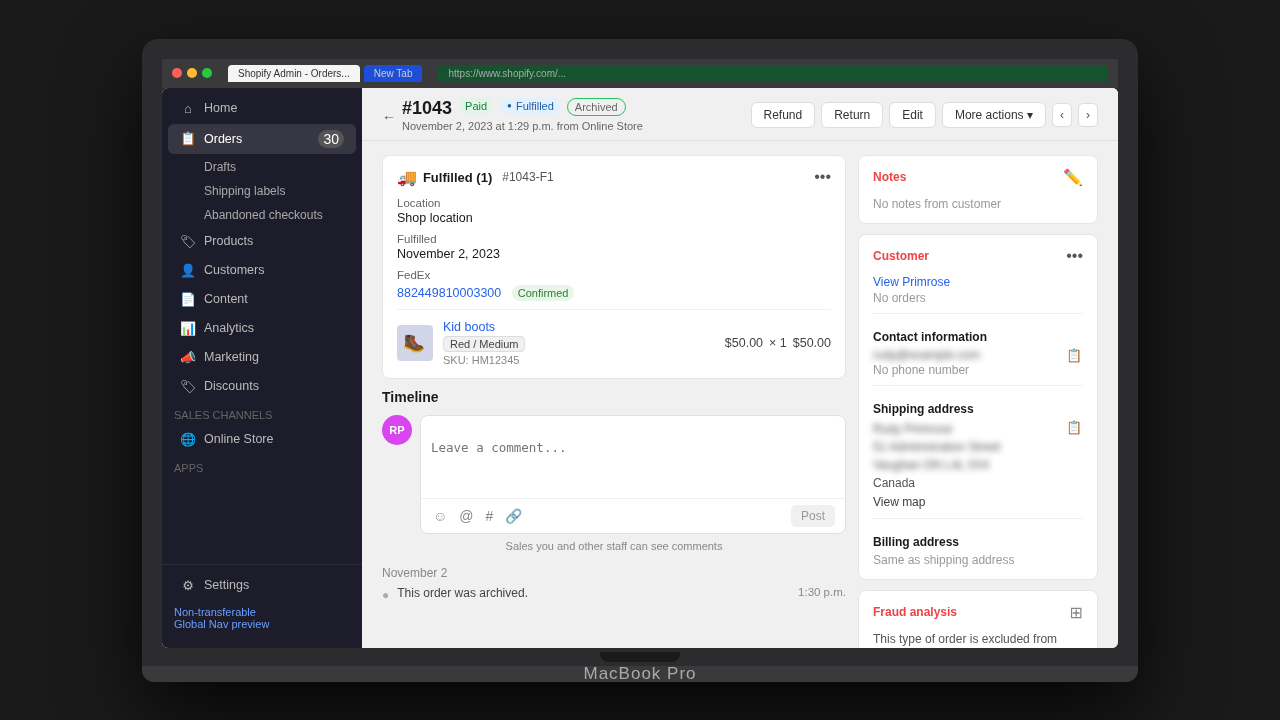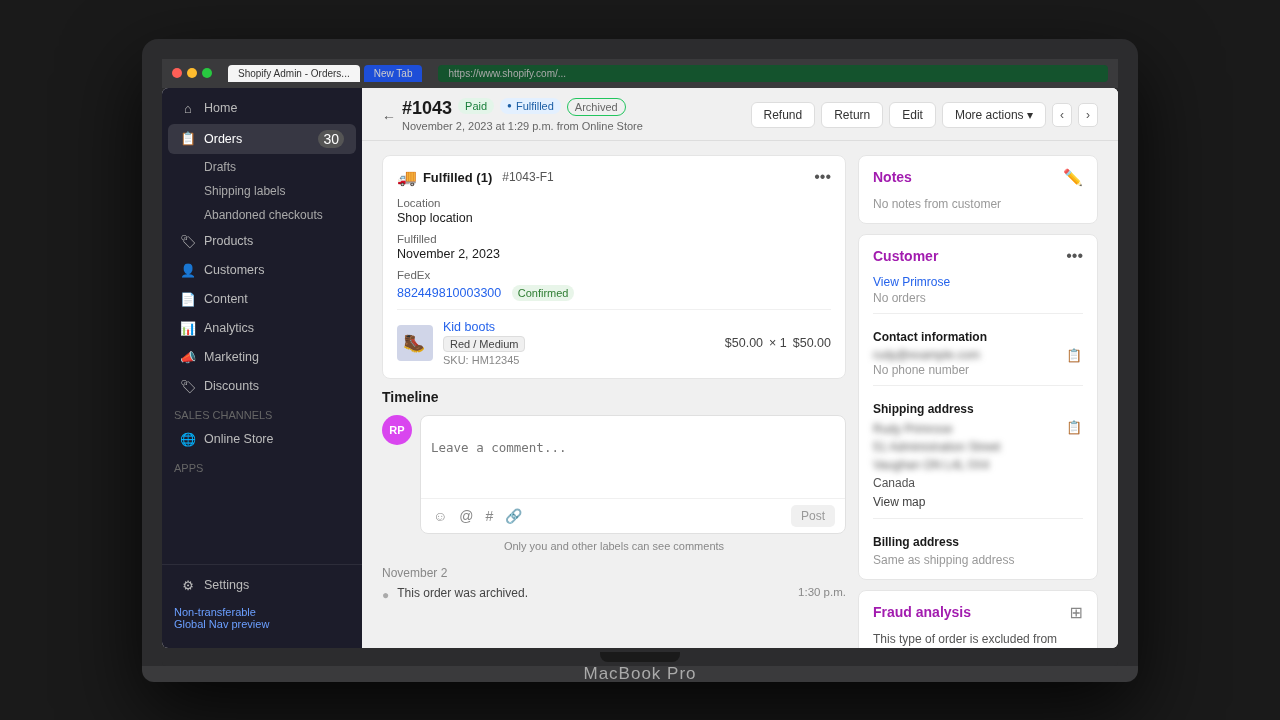--- a/index.html
+++ b/index.html
@@ -200,23 +200,23 @@
       border: 1px solid #e5e5e5;
       padding: 12px 14px;
     }
     .card-header {
       display: flex;
       align-items: center;
       justify-content: space-between;
       margin-bottom: 10px;
     }
     .card-title {
-      font-size: 14px;
+      font-size: 12px;
       font-weight: 600;
-      color: #a21caf;
+      color: #ef4444;
     }
     
     .fulfillment-header {
       display: flex;
       align-items: center;
       gap: 6px;
     }
     .fulfillment-icon { color: #2d7a2d; font-size: 16px; }
     .fulfillment-title { font-size: 13px; font-weight: 600; color: #1a1a1a; }
     .fulfillment-id { font-size: 12px; color: #555; margin-left: 4px; }
@@ -556,21 +556,21 @@
                   <div class="comment-toolbar">
                     <button class="comment-tool-btn">☺</button>
                     <button class="comment-tool-btn">@</button>
                     <button class="comment-tool-btn">#</button>
                     <button class="comment-tool-btn">🔗</button>
                     <button class="post-btn">Post</button>
                   </div>
                 </div>
               </div>
 
-              <div class="staff-note">Only you and other labels can see comments</div>
+              <div class="staff-note">Sales you and other staff can see comments</div>
 
               <div class="timeline-date">November 2</div>
               <div class="timeline-event">
                 <span class="timeline-dot">●</span>
                 <span>This order was archived.</span>
                 <span class="timeline-time">1:30 p.m.</span>
               </div>
             </div>
           </div>
 

